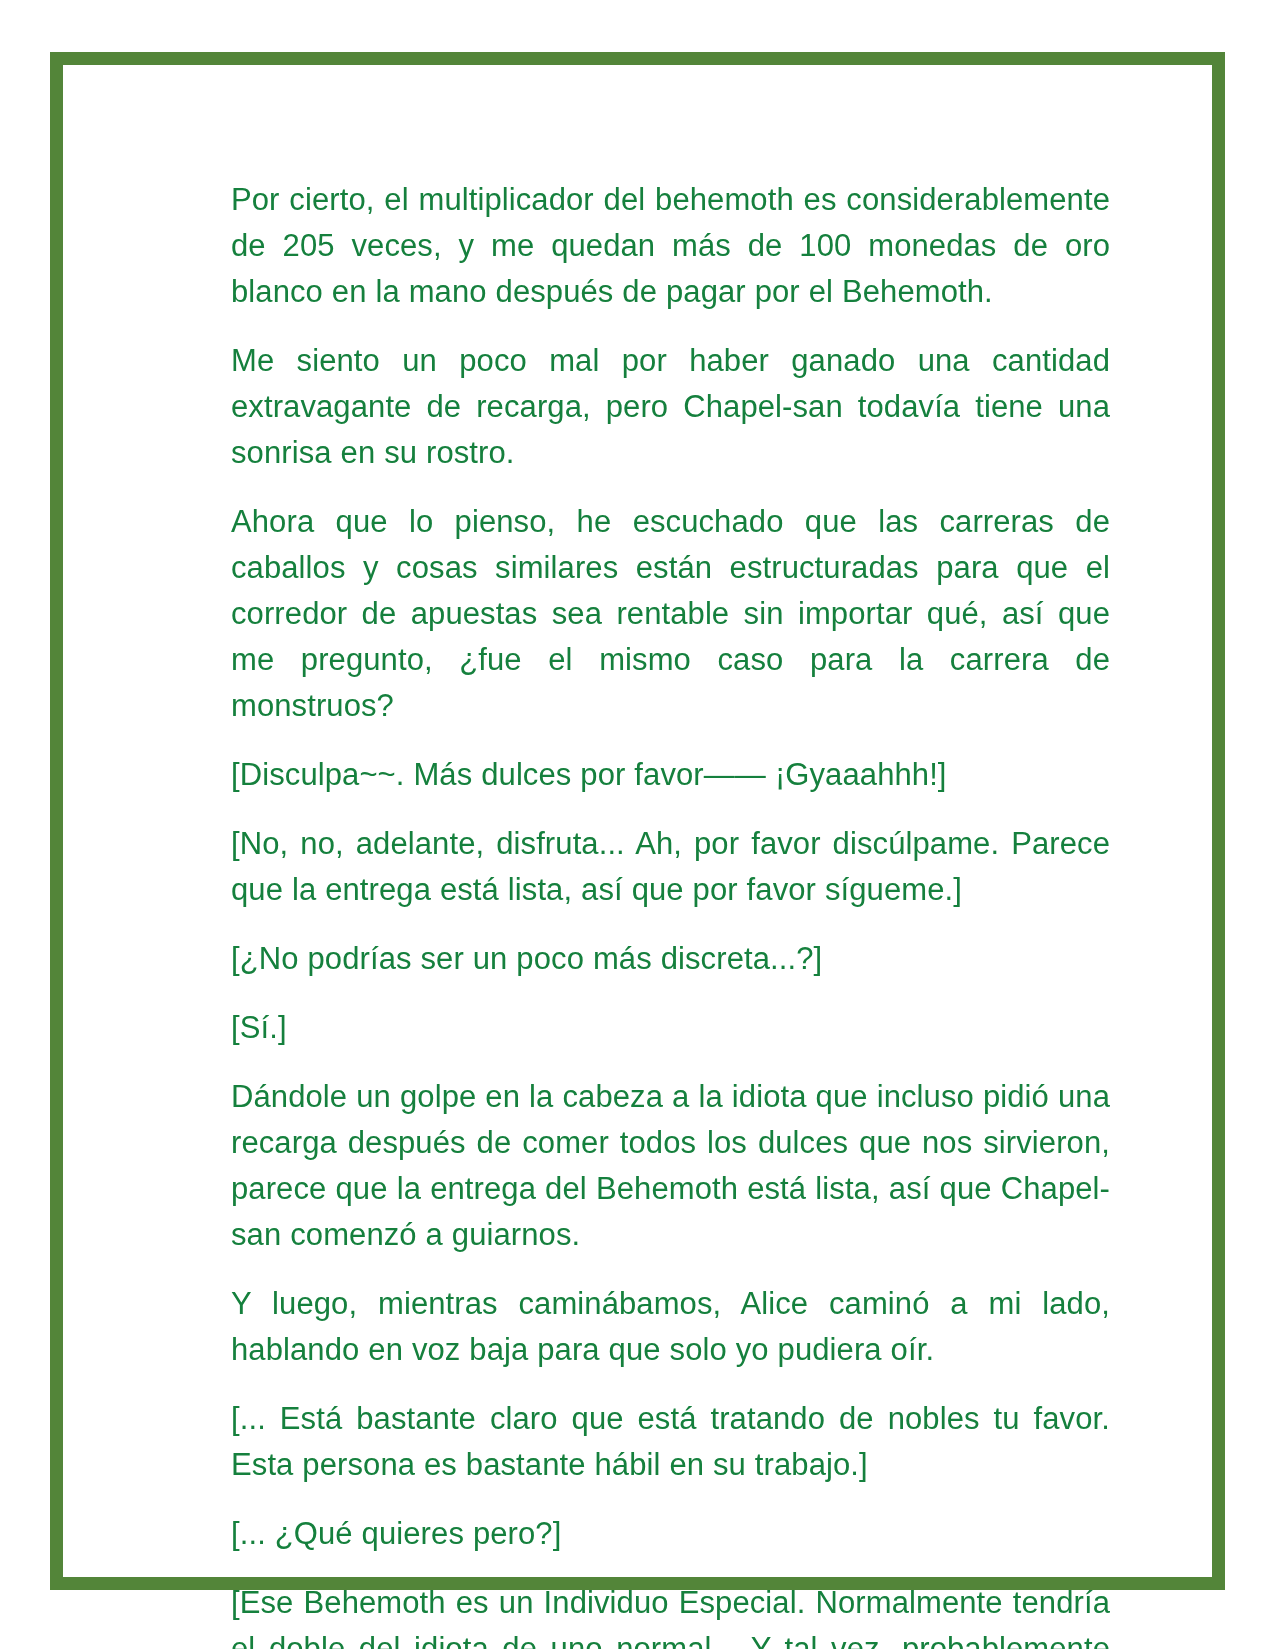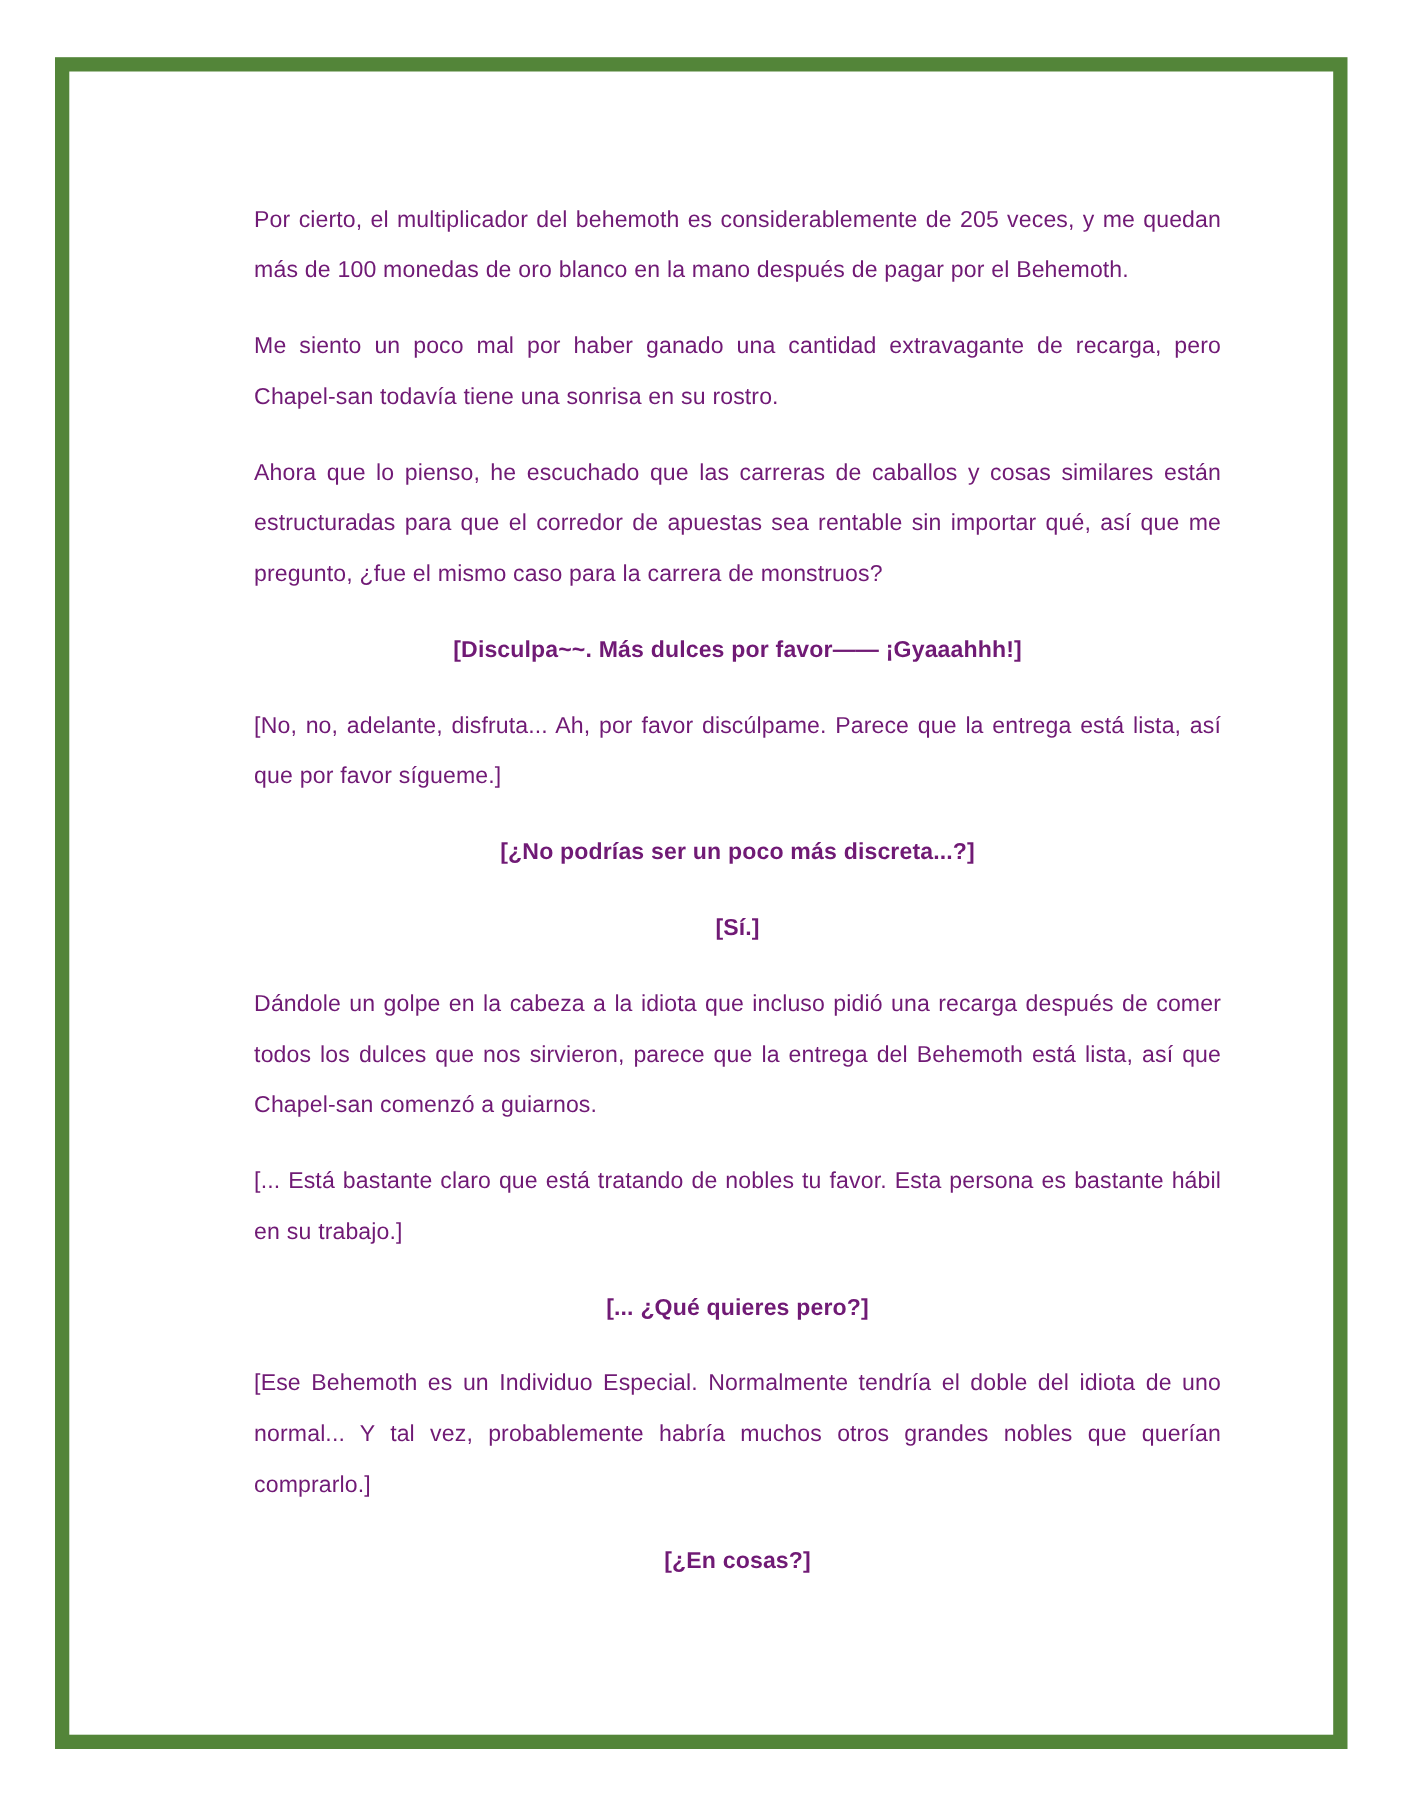--- a/index.html
+++ b/index.html
@@ -37,54 +37,54 @@
   
   #doc-body {
     position: absolute;
     left: 168px;
     top: 112px;
     width: 879px;
   }
 
   .para {
     margin: 0 0 23px 0;
-    font-size: 21px;
+    font-size: 31px;
     line-height: 46px;
-    color: #701a75;
+    color: #15803d;
     text-align: justify;
     text-justify: inter-word;
     letter-spacing: 0.1px;
     word-spacing: 0.2px;
   }
   .para.last {
     margin-bottom: 0;
   }
   
   .para.single {
-    text-align: center;
-    font-weight: bold;
+    text-align: left;
   }
 </style>
 </head>
 <body>
 
 <div id="page">
 
   <div id="frame">
 
     <div id="doc-body">
 
       <p class="para">Por cierto, el multiplicador del behemoth es considerablemente de 205 veces, y me quedan más de 100 monedas de oro blanco en la mano después de pagar por el Behemoth.</p>
       <p class="para">Me siento un poco mal por haber ganado una cantidad extravagante de recarga, pero Chapel-san todavía tiene una sonrisa en su rostro.</p>
       <p class="para">Ahora que lo pienso, he escuchado que las carreras de caballos y cosas similares están estructuradas para que el corredor de apuestas sea rentable sin importar qué, así que me pregunto, ¿fue el mismo caso para la carrera de monstruos?</p>
       <p class="para single">[Disculpa~~. Más dulces por favor—— ¡Gyaaahhh!]</p>
       <p class="para">[No, no, adelante, disfruta... Ah, por favor discúlpame. Parece que la entrega está lista, así que por favor sígueme.]</p>
       <p class="para single">[¿No podrías ser un poco más discreta...?]</p>
       <p class="para single">[Sí.]</p>
       <p class="para">Dándole un golpe en la cabeza a la idiota que incluso pidió una recarga después de comer todos los dulces que nos sirvieron, parece que la entrega del Behemoth está lista, así que Chapel-san comenzó a guiarnos.</p>
+      <p class="para">Y luego, mientras caminábamos, Alice caminó a mi lado, hablando en voz baja para que solo yo pudiera oír.</p>
       <p class="para">[... Está bastante claro que está tratando de nobles tu favor. Esta persona es bastante hábil en su trabajo.]</p>
       <p class="para single">[... ¿Qué quieres pero?]</p>
       <p class="para">[Ese Behemoth es un Individuo Especial. Normalmente tendría el doble del idiota de uno normal... Y tal vez, probablemente habría muchos otros grandes nobles que querían comprarlo.]</p>
       <p class="para single last">[¿En cosas?]</p>
 
     </div>
   </div>
 </div>
 
 </body></html>

